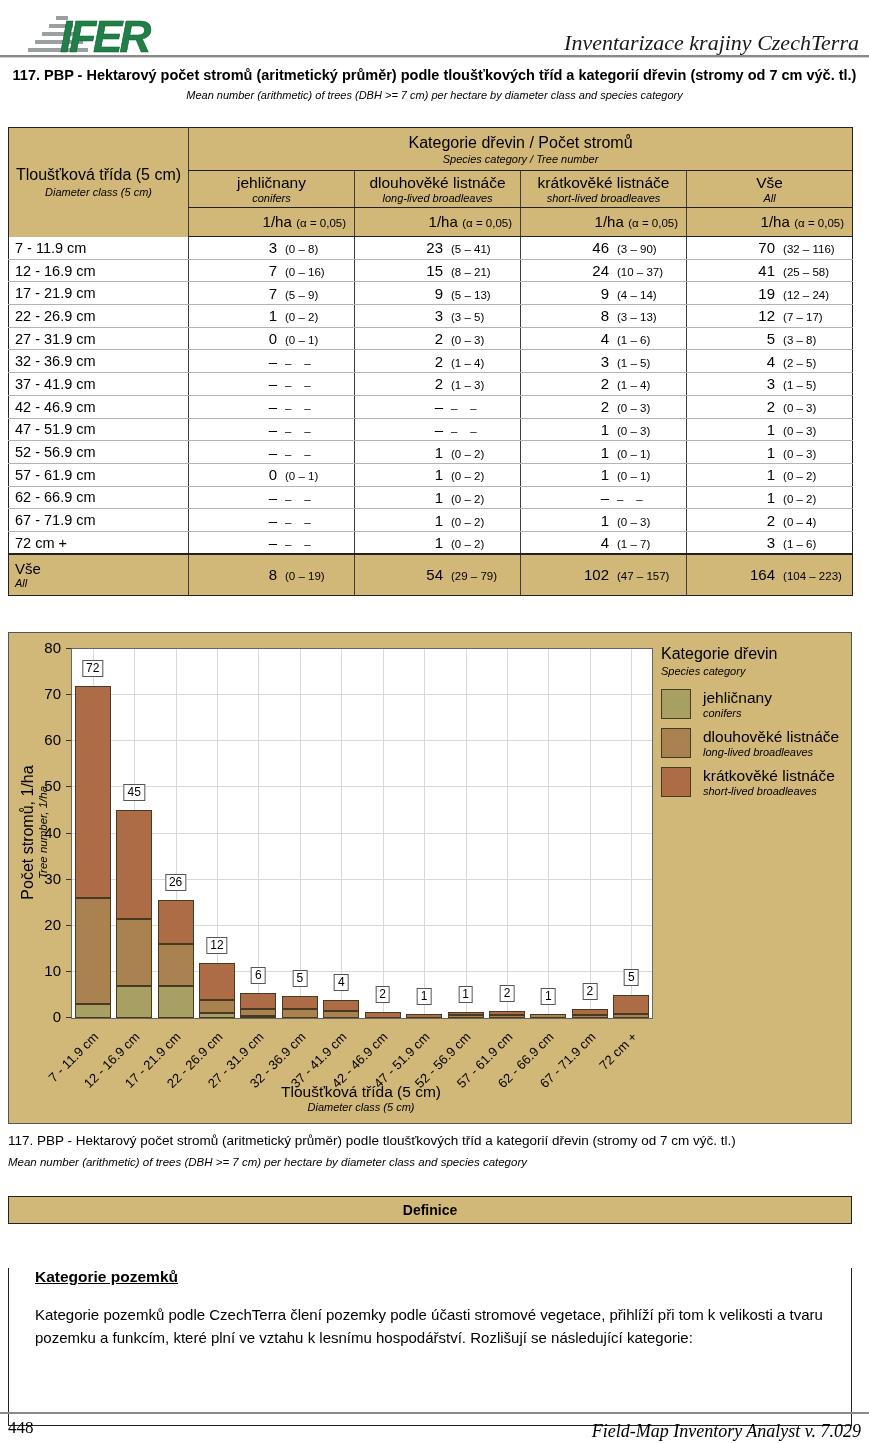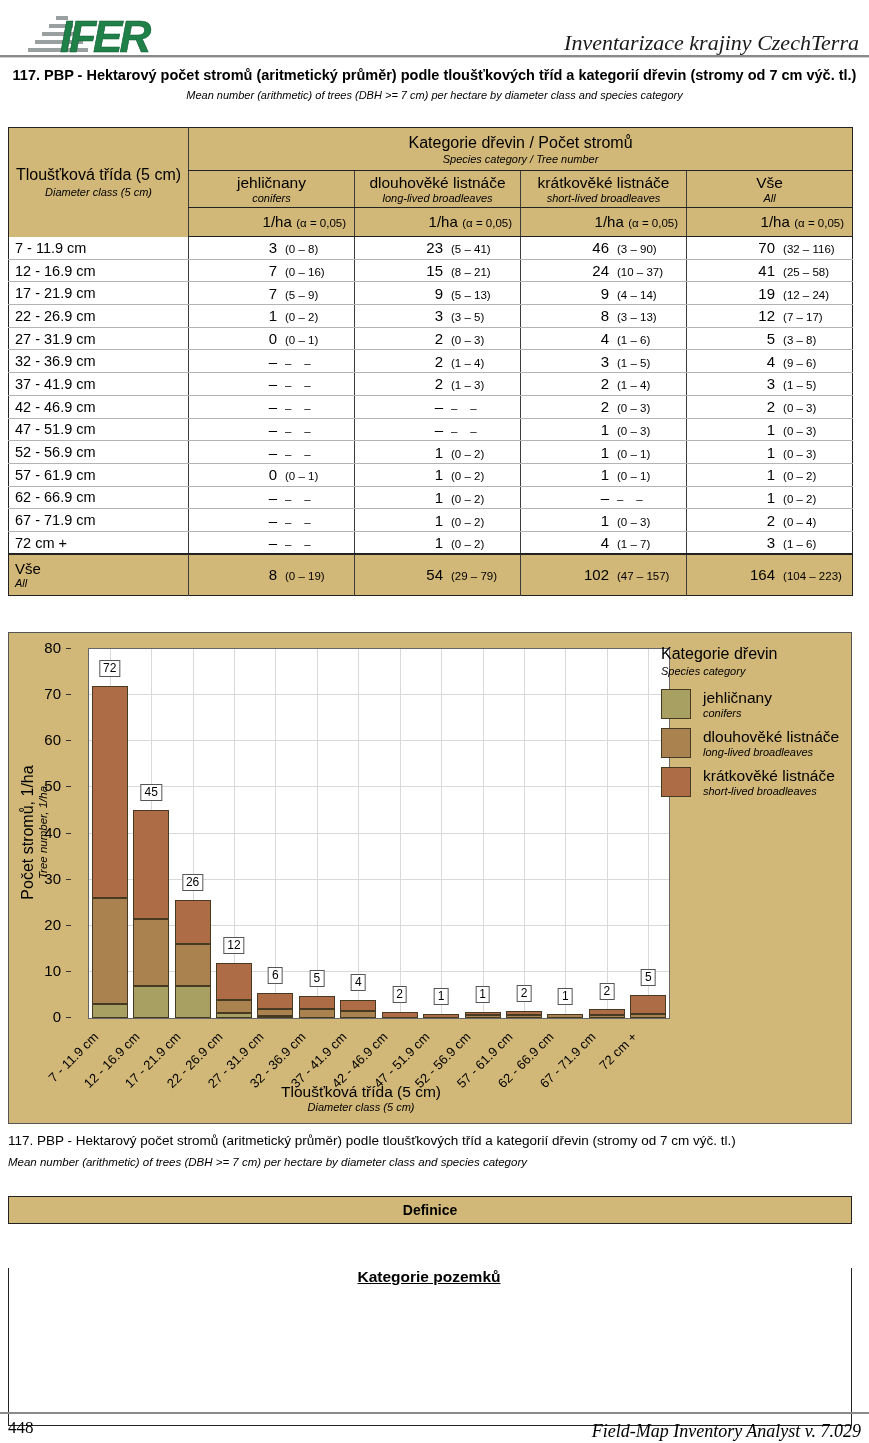--- a/index.html
+++ b/index.html
@@ -32,21 +32,21 @@
   .cf{display:flex;align-items:baseline;}
   .v{flex:1;text-align:right;font-size:15px;padding-right:8px;white-space:nowrap;}
   .ci{width:64px;text-align:left;font-size:11.5px;padding-right:5px;white-space:nowrap;}
   .totalrow{height:41px;}
   .totalrow td{background:#d2b878;border-top:2px solid #222;border-bottom:none;}
   .t-cs{font-size:15px;} .t-en{font-size:11px;font-style:italic;}
   
   .chart-panel{position:absolute;top:632px;left:8px;width:844px;height:492px;background:#d2b878;
                border:1px solid #555;box-sizing:border-box;}
   .plot{position:absolute;left:62px;top:15px;width:580px;height:369px;background:#fff;
-        border:1px solid #666;box-sizing:content-box;margin-left:17px;}
+        border:1px solid #666;box-sizing:content-box;}
   .gridline-h{position:absolute;left:0;right:0;height:1px;background:#d9d9d9;}
   .gridline-v{position:absolute;top:0;bottom:0;width:1px;background:#d9d9d9;}
   .seg{position:absolute;width:36px;box-sizing:border-box;border:1px solid #463a22;}
   .barlabel{position:absolute;transform:translateX(-50%);background:#fff;border:1px solid #555;
             font-size:12px;line-height:15px;padding:0 3px;z-index:3;}
   .ytick{position:absolute;left:6px;width:46px;text-align:right;font-size:15px;}
   .ytickmark{position:absolute;left:57px;width:5px;height:1px;background:#333;}
   .xtick{position:absolute;white-space:nowrap;font-size:13px;transform:rotate(-45deg);
          transform-origin:100% 50%;}
   .yaxis-title{position:absolute;left:10px;top:384px;width:369px;transform:rotate(-90deg);
@@ -59,21 +59,21 @@
   .lg-item{display:flex;margin-bottom:9px;align-items:flex-start;}
   .lg-swatch{width:30px;height:30px;border:1px solid #463a22;margin-right:12px;flex:none;box-sizing:border-box;}
   .lg-cs{font-size:15.5px;} .lg-en{font-size:11px;font-style:italic;}
   
   .caption{position:absolute;top:1133px;left:8px;width:844px;font-size:13.5px;}
   .caption-en{position:absolute;top:1156px;left:8px;width:844px;font-style:italic;font-size:11.5px;}
   
   .defbox{position:absolute;top:1196px;left:8px;width:844px;}
   .def-hdr{background:#d2b878;border:1.5px solid #222;height:26px;line-height:26px;text-align:center;
            font-weight:bold;font-size:14px;}
-  .def-body{border:1.5px solid #222;border-top:none;height:158px;padding-left:12px;padding-right:14px;box-sizing:border-box;text-align:center;}
+  .def-body{border:1.5px solid #222;border-top:none;height:158px;padding-left:26px;padding-right:14px;box-sizing:border-box;}
   .def-heading{margin-top:44px;font-weight:bold;font-size:15.5px;text-decoration:underline;}
   .def-text{margin-top:18px;font-size:15px;line-height:1.5;max-width:808px;}
   
   .frule{position:absolute;top:1412px;left:0;width:100%;height:2px;background:#8a8a8a;}
   .pagenum{position:absolute;left:8px;top:1418px;font-family:"Liberation Serif",serif;font-size:17px;}
   .appname{position:absolute;right:8px;top:1421px;font-family:"Liberation Serif",serif;
            font-style:italic;font-size:18px;}
 </style>
 </head>
 <body>
@@ -295,21 +295,21 @@
         </td>
     <td class="dc vline">
           <div class="cf">
             <span class="v">3</span>
             <span class="ci">(1 – 5)</span>
           </div>
         </td>
     <td class="dc vline">
           <div class="cf">
             <span class="v">4</span>
-            <span class="ci">(9 – 6)</span>
+            <span class="ci">(2 – 5)</span>
           </div>
         </td>
   </tr>
 
   <tr>
     <td class="rl">37 - 41.9 cm</td>
     <td class="dc vline">
           <div class="cf">
             <span class="v">–</span>
             <span class="ci">–&nbsp;&nbsp;&nbsp;&nbsp;–</span>
@@ -702,18 +702,19 @@
     <div class="xtick" style="right: 216.714px; top: 394px;">72 cm +</div>
   </div>
 
 <div class="caption">117. PBP - Hektarový počet stromů (aritmetický průměr) podle tloušťkových tříd a kategorií dřevin (stromy od 7 cm výč. tl.)</div>
 <div class="caption-en">Mean number (arithmetic) of trees (DBH &gt;= 7 cm) per hectare by diameter class and species category</div>
 
 <div class="defbox">
   <div class="def-hdr">Definice</div>
   <div class="def-body">
     <div class="def-heading">Kategorie pozemků</div>
+    <div class="def-text">Kategorie pozemků podle CzechTerra člení pozemky podle účasti stromové vegetace, přihlíží při tom k velikosti a tvaru pozemku a funkcím, které plní ve vztahu k lesnímu hospodářství. Rozlišují se následující kategorie:</div>
   </div>
 </div>
 
 <div class="frule"></div>
 <div class="pagenum">448</div>
 <div class="appname">Field-Map Inventory Analyst v. 7.029</div>
 
 </body></html>

